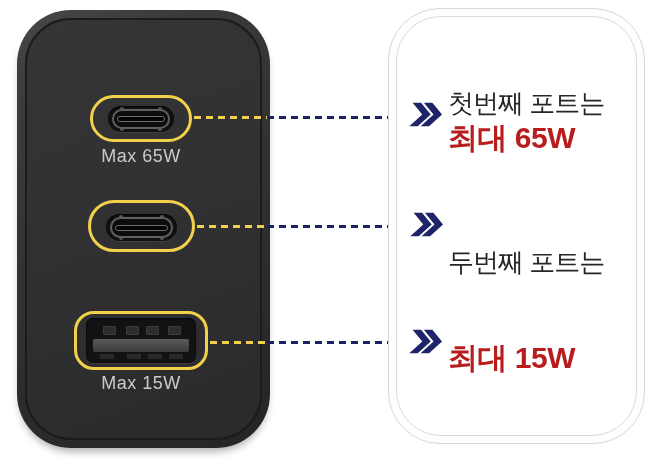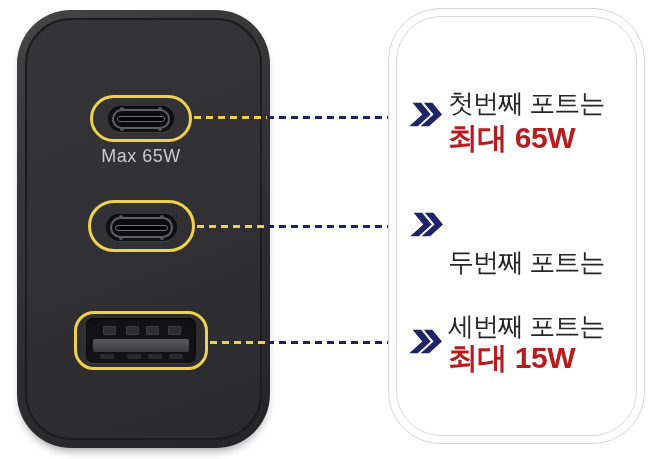--- a/index.html
+++ b/index.html
@@ -130,20 +130,21 @@
     <span class="usba-pin" style="left:17px;"></span>
     <span class="usba-pin" style="left:40px;"></span>
     <span class="usba-pin" style="left:60px;"></span>
     <span class="usba-pin" style="left:82px;"></span>
     <div class="usba-tongue"></div>
     <span class="usba-bump" style="left:14px;"></span>
     <span class="usba-bump" style="left:41px;"></span>
     <span class="usba-bump" style="left:62px;"></span>
     <span class="usba-bump" style="left:83px;"></span>
   </div>
+  <div class="port-label" style="left:81px; top:373px;">Max 15W</div>
 
   <div class="dash yellow" style="left:194px; top:116px; width:73px;"></div>
   <div class="dash navy" style="left:267px; top:116px; width:140px;"></div>
   <div class="dash yellow" style="left:197px; top:225px; width:70px;"></div>
   <div class="dash navy" style="left:267px; top:225px; width:142px;"></div>
   <div class="dash yellow" style="left:210px; top:341px; width:57px;"></div>
   <div class="dash navy" style="left:267px; top:341px; width:140px;"></div>
 
   <div class="card">
     <div class="card-inner"></div>
@@ -165,16 +166,15 @@
     </svg>
   </div>
   <div class="row-line1" style="top:197px;margin-top:48px;">두번째 포트는</div>
 
   <div class="chev" style="left:410px; top:329px;">
     <svg width="32" height="25" viewBox="0 0 34 25">
       <path d="M1 0 H10 L22 12.5 L10 25 H1 L13 12.5 Z" fill="#1e2468"></path>
       <path d="M13 0 H22 L34 12.5 L22 25 H13 L25 12.5 Z" fill="#1e2468"></path>
     </svg>
   </div>
-  <div class="row-line1" style="top:309px;">세번째 포트는</div>
   <div class="row-line2" style="top:338px;">최대 15W</div>
 
 </div>
 
 </body></html>

